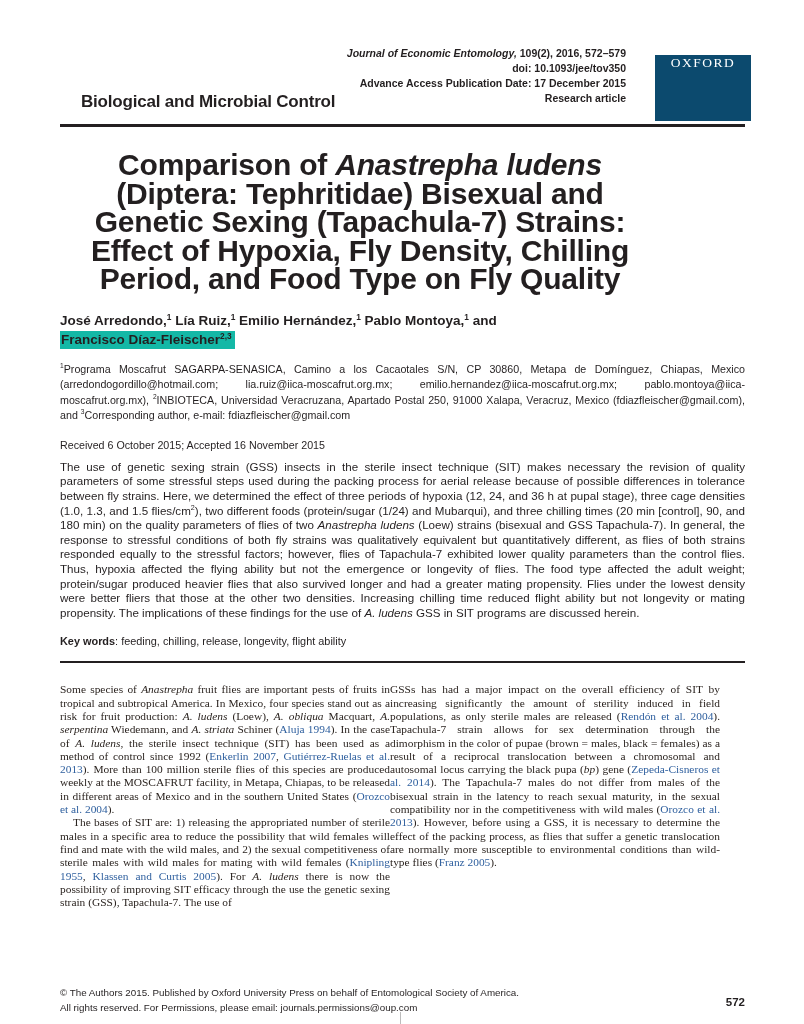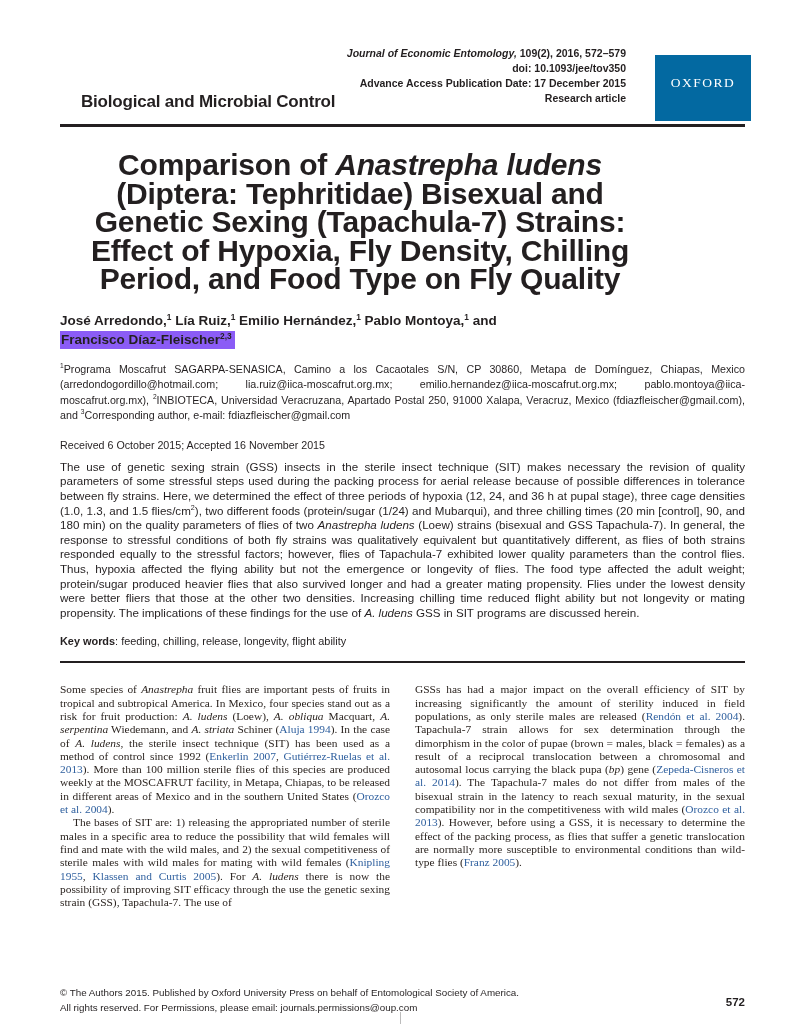--- a/index.html
+++ b/index.html
@@ -8,54 +8,54 @@
     font-family:"Liberation Sans",sans-serif;color:#231f20;overflow:hidden;
     margin:0 auto;
   }
   
   .header-meta{
     position:absolute;top:46px;right:178px;text-align:right;
     font-size:10.5px;line-height:15px;font-weight:700;color:#231f20;
   }
   .oxford-logo{
     position:absolute;top:55px;right:53px;width:96px;height:66px;
-    background:#0369a1;display:flex;align-items:center;justify-content:center;
+    background:#0c4a6e;display:flex;align-items:flex-start;justify-content:center;
     box-sizing:border-box;padding-bottom:11px;
   }
   .oxford-logo span{
     font-family:"Liberation Serif",serif;color:#ffffff;font-size:13.5px;
     letter-spacing:1.5px;
   }
   .section-header{
     position:absolute;top:92px;left:60px;font-size:17px;font-weight:700;
     letter-spacing:-0.2px;
     margin-left:21px;
   }
   
   .content{position:absolute;left:60px;top:124px;width:685px;}
   .rule-thick{border:none;border-top:3px solid #231f20;margin:0;}
   .rule-mid{border:none;border-top:2.5px solid #231f20;margin:14px 0 0 0;}
   .title{
     margin:24px 0 0 0;font-size:30px;line-height:28.5px;font-weight:700;
     letter-spacing:-0.2px;max-width:600px;text-align:center;
   }
   .authors{margin:17px 0 0 0;font-size:13.5px;font-weight:700;line-height:19px;}
-  .authors .hl-line{background:#8b5cf6;padding:1px 3px 2px 1px;}
+  .authors .hl-line{background:#14b8a6;padding:1px 3px 2px 1px;}
   .affiliations{
     margin:13px 0 0 0;font-size:10.7px;line-height:15.6px;text-align:justify;
   }
   .received{margin:15px 0 0 0;font-size:10.7px;}
   .abstract-heading{margin:26px 0 0 0;font-size:15px;font-weight:700;}
   .abstract{
     margin:9px 0 0 0;font-size:11.6px;line-height:14.6px;text-align:justify;
   }
   .keywords{margin:15px 0 0 0;font-size:10.9px;}
   
   .columns{
-    margin:20px 0 0 0;display:flex;gap:25px;
+    margin:20px 0 0 0;display:flex;
     font-family:"Liberation Serif",serif;font-size:11.4px;line-height:13.3px;
     text-align:justify;color:#2b2420;
   }
   .col{width:330px;}
   .col p{margin:0;}
   .col p.indent{text-indent:13px;}
   
   .footer{
     position:absolute;left:60px;top:954px;width:685px;
     font-size:9.8px;line-height:14.5px;color:#231f20;margin-top:32px;

